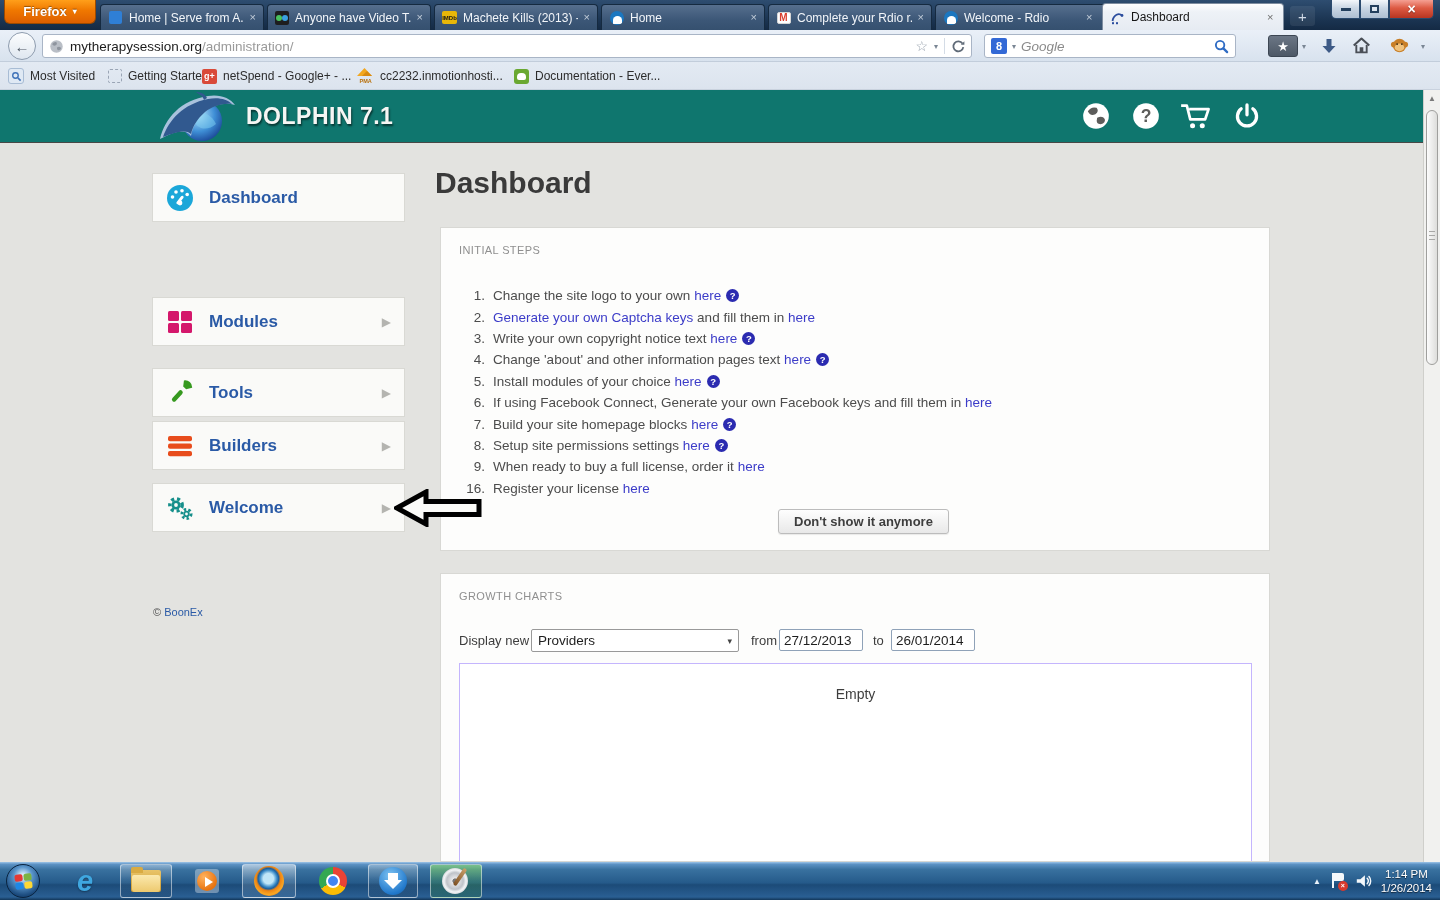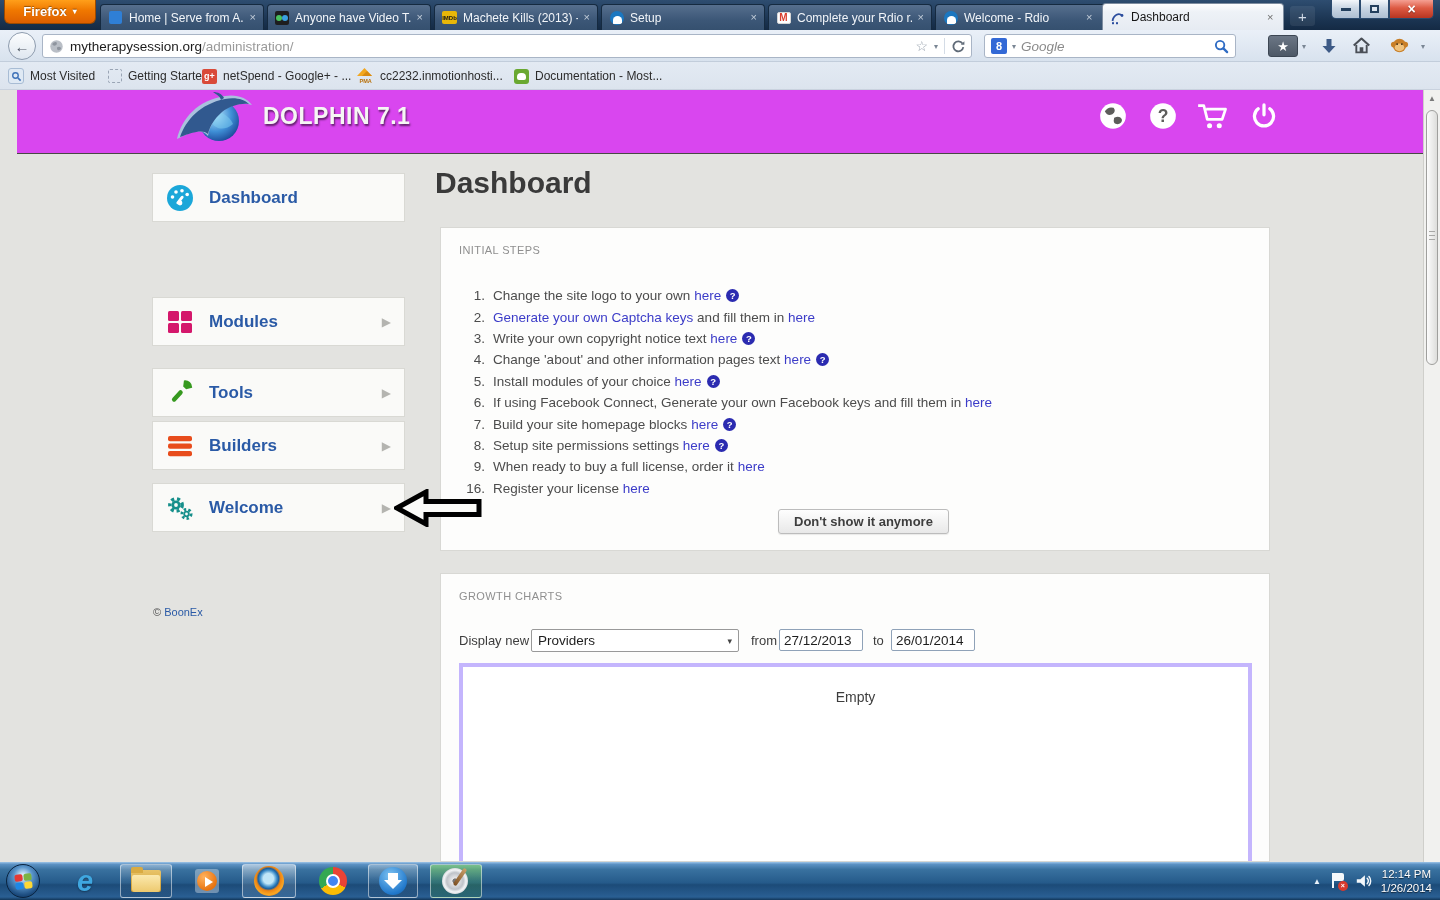--- a/index.html
+++ b/index.html
@@ -82,21 +82,21 @@
   .bmitem{position:absolute;top:4px;height:20px;display:flex;align-items:center;gap:6px;font-size:12px;color:#2c2c2c;cursor:pointer}
   .bm-mv{width:16px;height:16px;border-radius:3px;background:#dfe9f4;border:1px solid #a8bcd4;display:flex;align-items:center;justify-content:center}
   .bm-gs{width:14px;height:14px;border:1px dashed #9aa5b5;border-radius:2px}
   .bm-gp{width:15px;height:15px;border-radius:2px;background:#d94a39;color:#fff;font-size:9px;font-weight:bold;
     display:flex;align-items:center;justify-content:center}
   .bm-ev{width:15px;height:15px;border-radius:3px;background:#69a831;position:relative}
   .bm-ev i{position:absolute;left:3px;top:4px;width:9px;height:7px;background:#fff;border-radius:4px 4px 2px 2px}
 
   
   .content{position:absolute;left:0;top:90px;width:1440px;height:772px;background:#e3e3e0;overflow:hidden}
-  .dheader{position:absolute;left:17px;top:0;width:1423px;height:64px;background:#d946ef;border-bottom:1px solid #48484 6;border-bottom:1px solid #484846}
+  .dheader{position:absolute;left:0;top:0;width:1423px;height:53px;background:#0f766e;border-bottom:1px solid #48484 6;border-bottom:1px solid #484846}
   .brand{position:absolute;left:246px;top:13px;color:#f6f6f4;font-size:23px;font-weight:bold;letter-spacing:.5px;
     text-shadow:1px 2px 2px rgba(0,0,0,.55)}
   .hico{position:absolute;top:12px;width:28px;height:28px;cursor:pointer}
 
   
   .sbar{position:absolute;right:0;top:0;width:17px;height:772px;background:#f1f1ef;border-left:1px solid #cfcfcb}
   .sbar .up{position:absolute;top:2px;left:0;width:16px;height:13px;color:#7a7a7a;font-size:8px;text-align:center;line-height:13px;cursor:pointer}
   .sthumb{position:absolute;left:2px;top:20px;width:12px;height:255px;border:1px solid #9f9f9d;border-radius:7px;
     background:linear-gradient(90deg,#fcfcfc,#dddddb);cursor:pointer}
   .sthumb i{position:absolute;left:2px;top:120px;width:6px;height:9px;
@@ -127,21 +127,21 @@
   .btn{position:absolute;left:337px;top:281px;height:25px;padding:0 15px;border:1px solid #bcbcbc;border-radius:3px;
     background:linear-gradient(#fefefe,#e8e8e8);font-weight:bold;font-size:13px;color:#3e3e3e;cursor:pointer;
     font-family:"Liberation Sans",sans-serif;box-shadow:0 1px 1px rgba(0,0,0,.08)}
   .growrow{position:absolute;left:0;top:55px;width:100%;height:24px;font-size:13px;color:#3d3d3d}
   .growrow .glabel{position:absolute;top:4px}
   .selectbox{position:absolute;left:90px;top:0;width:208px;height:23px;border:1px solid #999;border-radius:2px;background:#fff;
     display:flex;align-items:center;padding:0 6px;font-size:13.5px;color:#1e1e1e;cursor:pointer}
   .selectbox .car{margin-left:auto;font-size:9px;color:#444}
   .dinput{position:absolute;top:0;width:84px;height:22px;border:1px solid #8fa2b8;border-radius:2px;padding:0 4px;
     font-size:13.5px;color:#1e1e1e;font-family:"Liberation Sans",sans-serif}
-  .chartbox{position:absolute;left:18px;top:89px;width:793px;height:210px;background:#fff;border:4px solid #c4b5fd}
+  .chartbox{position:absolute;left:18px;top:89px;width:793px;height:210px;background:#fff;border:1px solid #c4b5fd}
   .emptytxt{margin-top:22px;text-align:center;font-size:14px;color:#3d3d3d}
 
   
   .annot{position:absolute;left:394px;top:399px;width:88px;height:38px;pointer-events:none}
 
   
   .taskbar{position:absolute;left:0;top:862px;width:1440px;height:38px;
     background:linear-gradient(180deg,#9ec5e8 0,#5c92c4 6%,#39719f 20%,#255a8a 55%,#1c4b78 60%,#2a5f93 92%,#123659 100%)}
   .orb{position:absolute;left:6px;top:2px;width:34px;height:34px;border-radius:50%;cursor:pointer;
     background:radial-gradient(circle at 50% 35%,#d8ecfb 0 8%,#5a96cc 35%,#1d4d80 72%,#0b2a4e 100%);
@@ -223,21 +223,21 @@
         </span>
       <span class="ttl">Machete Kills (2013) - ...</span>
       <span class="cls">×</span>
     </div>
     <div class="tab" style="left:601px;width:164px">
       <span class="fav">
           <span class="fav-rdio">
             <i></i>
           </span>
         </span>
-      <span class="ttl">Setup</span>
+      <span class="ttl">Home</span>
       <span class="cls">×</span>
     </div>
     <div class="tab" style="left:768px;width:164px">
       <span class="fav">
           <span class="fav-gmail">M</span>
         </span>
       <span class="ttl">Complete your Rdio r...</span>
       <span class="cls">×</span>
     </div>
     <div class="tab" style="left:935px;width:188px">
@@ -357,21 +357,21 @@
             <path d="M6 10 L11 5 L16 10 Z" fill="#d88a10"></path>
             <text x="3.5" y="16.5" font-size="5.5" font-weight="bold" fill="#b86f08">PMA</text>
           </svg>
       </span>
       <span>cc2232.inmotionhosti...</span>
     </div>
     <div class="bmitem" style="left:514px">
       <span class="bm-ev">
           <i></i>
         </span>
-      <span>Documentation - Most...</span>
+      <span>Documentation - Ever...</span>
     </div>
   </div>
 
   <div class="content">
 
     <div class="dheader">
       <svg class="abs" style="left:150px;top:1px" width="96" height="52" viewBox="0 0 96 52">
         <defs>
             <radialGradient id="gg" cx="40%" cy="35%" r="75%">
               <stop offset="0" stop-color="#bfe9fb"></stop>
@@ -613,19 +613,19 @@
       <span class="trayflag">
         <span class="pole"></span>
           <span class="cloth"></span>
           <span class="err">×</span>
       </span>
       <svg width="18" height="18" viewBox="0 0 20 20">
         <path d="M2 8 h4 l5 -4.5 v13 L6 12 H2 z" fill="#f4f8fb"></path>
         <path d="M13.5 7 a4.5 4.5 0 0 1 0 6 M15.5 5 a7.5 7.5 0 0 1 0 10" fill="none" stroke="#f4f8fb" stroke-width="1.6" stroke-linecap="round"></path>
       </svg>
       <div class="clock">
-        <div>12:14 PM</div>
+        <div>1:14 PM</div>
         <div>1/26/2014</div>
       </div>
     </div>
   </div>
 
 </div>
 
 </body></html>

